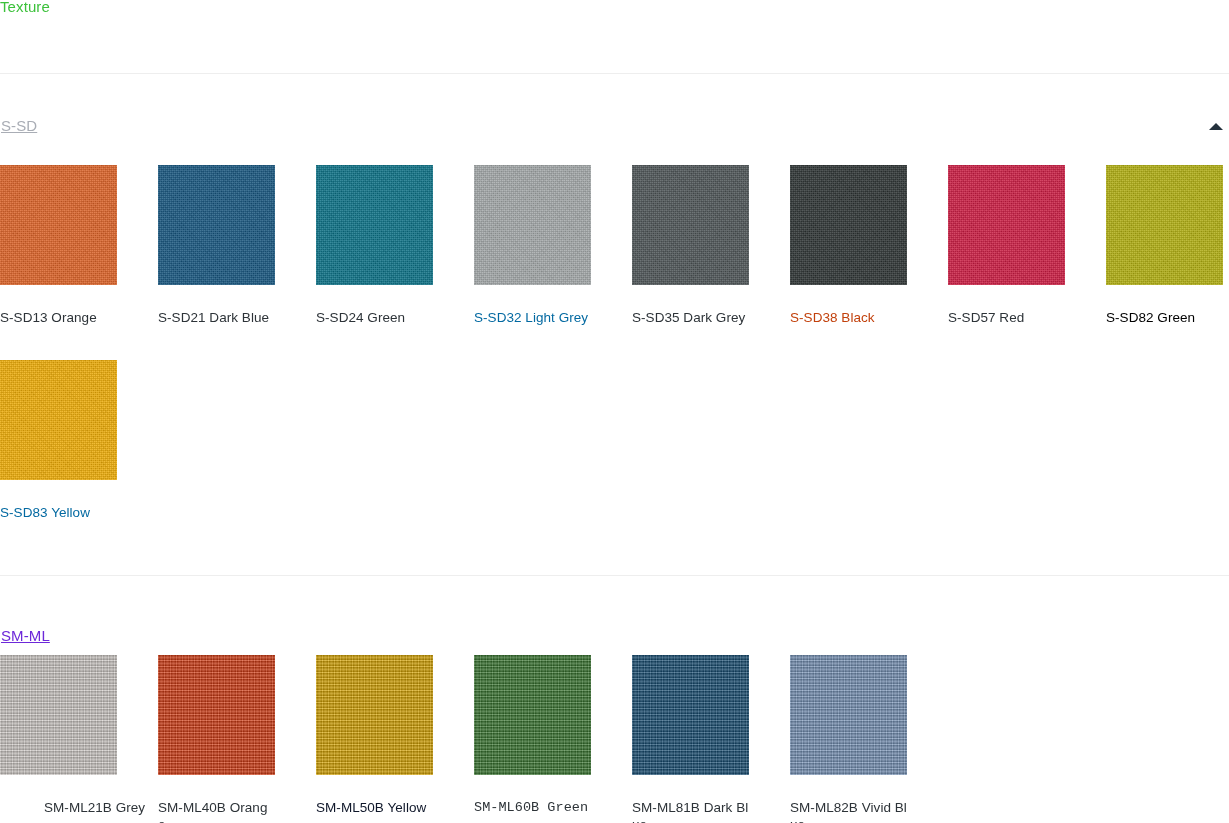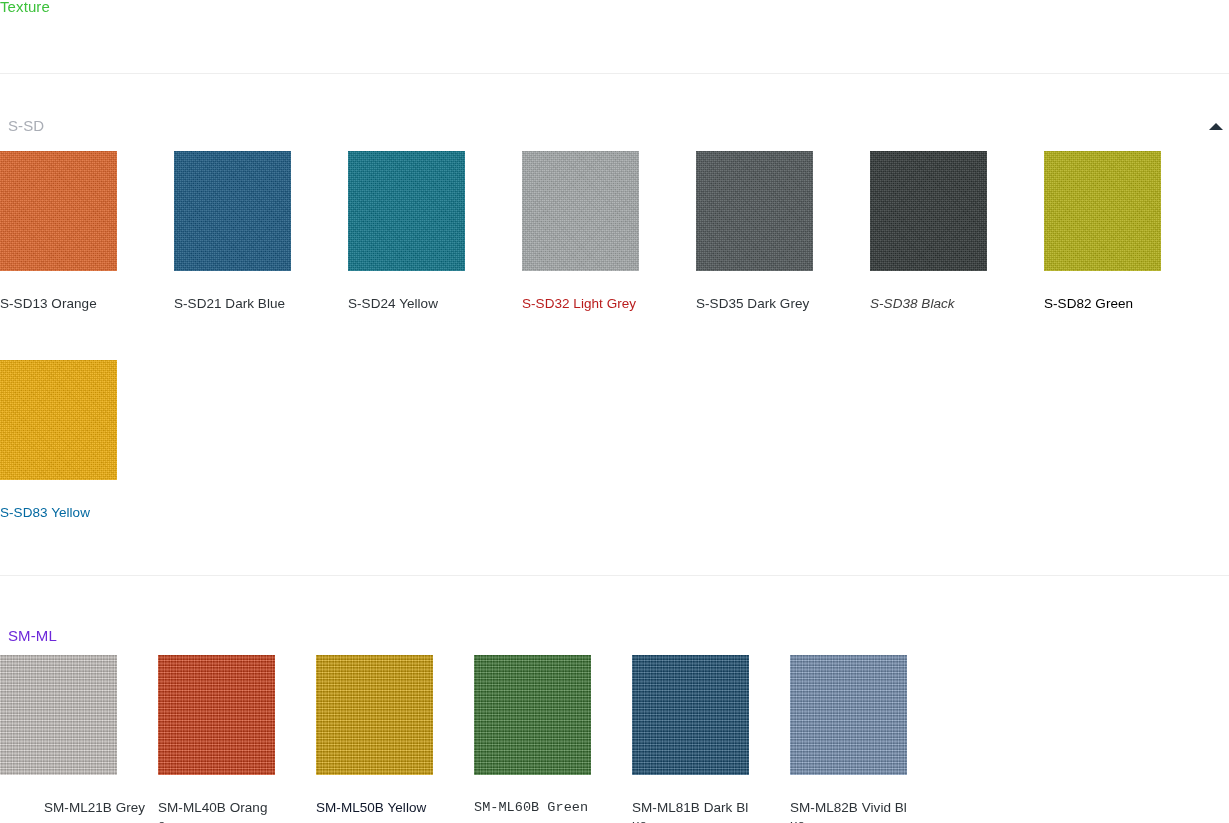--- a/index.html
+++ b/index.html
@@ -47,27 +47,28 @@
 
   
   .group-header {
     position: absolute;
     left: 0;
     width: 1229px;
     height: 22px;
   }
   .group-header .group-title {
     position: absolute;
-    left: 8px;
+    left: 1px;
     top: 0px;
     font-size: 15px;
     line-height: 22px;
     color: #a9adb5;
     letter-spacing: 0.1px;
     white-space: nowrap;
+    text-decoration: underline;
   }
   .group-header .collapse-arrow {
     position: absolute;
     right: 6px;
     top: 8px;
     width: 0;
     height: 0;
     border-left: 7px solid transparent;
     border-right: 7px solid transparent;
     border-bottom: 7px solid #24313d;
@@ -78,21 +79,21 @@
 
   
   .swatch-row {
     position: absolute;
     left: 0;
     width: 1229px;
     display: flex;
     flex-direction: row;
     align-items: flex-start;
   }
-  .row-ssd-1  { top: 151px; gap: 16px; }
+  .row-ssd-1  { top: 165px; }
   .row-ssd-2  { top: 360px; }
   .row-smml-1 { top: 655px; }
 
   .swatch-cell {
     width: 158px;
     flex: 0 0 158px;
     position: relative;
   }
 
   .swatch-chip {
@@ -159,33 +160,37 @@
     <div class="swatch-cell">
       <div class="swatch-chip" style="background-color: rgb(221, 98, 39);"></div>
       <div class="swatch-label" style="color: rgb(45, 51, 56);">S-SD13 Orange</div>
     </div>
     <div class="swatch-cell">
       <div class="swatch-chip" style="background-color: rgb(23, 86, 127);"></div>
       <div class="swatch-label" style="color: rgb(45, 51, 56);">S-SD21 Dark Blue</div>
     </div>
     <div class="swatch-cell">
       <div class="swatch-chip" style="background-color: rgb(11, 113, 134);"></div>
-      <div class="swatch-label" style="color: rgb(45, 51, 56);">S-SD24 Yellow</div>
+      <div class="swatch-label" style="color: rgb(45, 51, 56);">S-SD24 Green</div>
     </div>
     <div class="swatch-cell">
       <div class="swatch-chip" style="background-color: rgb(163, 167, 168);"></div>
-      <div class="swatch-label" style="color: #b91c1c;">S-SD32 Light Grey</div>
+      <div class="swatch-label" style="color: #0369a1;">S-SD32 Light Grey</div>
     </div>
     <div class="swatch-cell">
       <div class="swatch-chip" style="background-color: rgb(76, 84, 86);"></div>
       <div class="swatch-label" style="color: rgb(45, 51, 56);">S-SD35 Dark Grey</div>
     </div>
     <div class="swatch-cell">
       <div class="swatch-chip" style="background-color: rgb(45, 51, 51);"></div>
-      <div class="swatch-label" style="color: #404040; font-style: italic;">S-SD38 Black</div>
+      <div class="swatch-label" style="color: #c2410c;">S-SD38 Black</div>
+    </div>
+    <div class="swatch-cell">
+      <div class="swatch-chip" style="background-color: rgb(204, 28, 67);"></div>
+      <div class="swatch-label" style="color: rgb(45, 51, 56);">S-SD57 Red</div>
     </div>
     <div class="swatch-cell">
       <div class="swatch-chip" style="background-color: rgb(177, 175, 16);"></div>
       <div class="swatch-label" style="color: #000000;">S-SD82 Green</div>
     </div>
   </div>
 
   <div class="swatch-row row-ssd-2">
     <div class="swatch-cell">
       <div class="swatch-chip" style="background-color: rgb(238, 172, 6);"></div>

